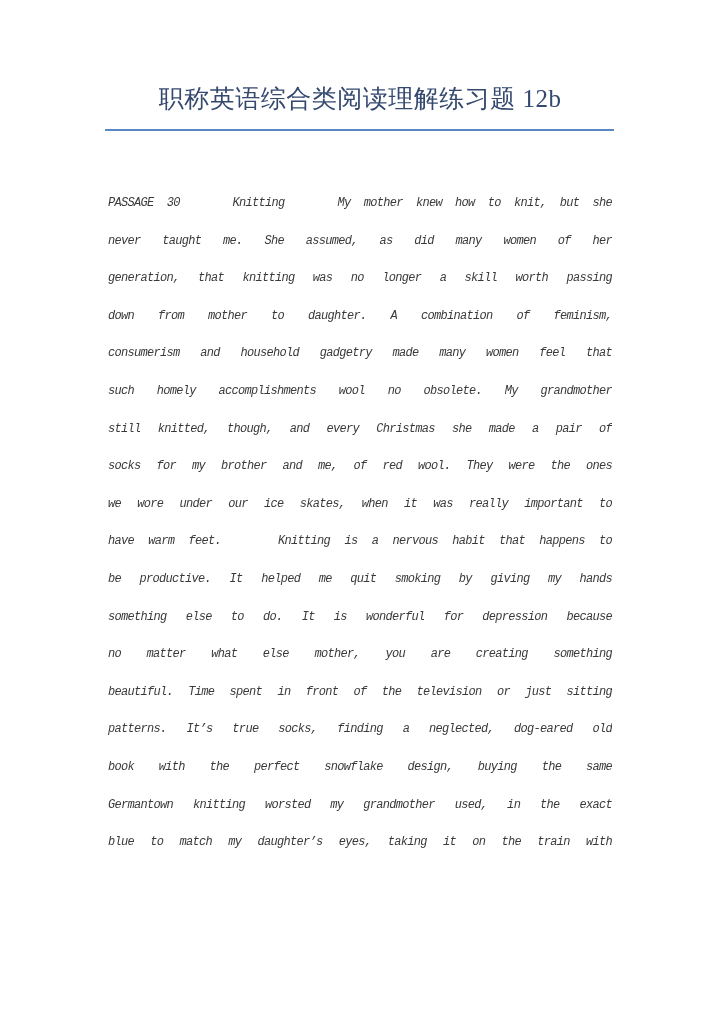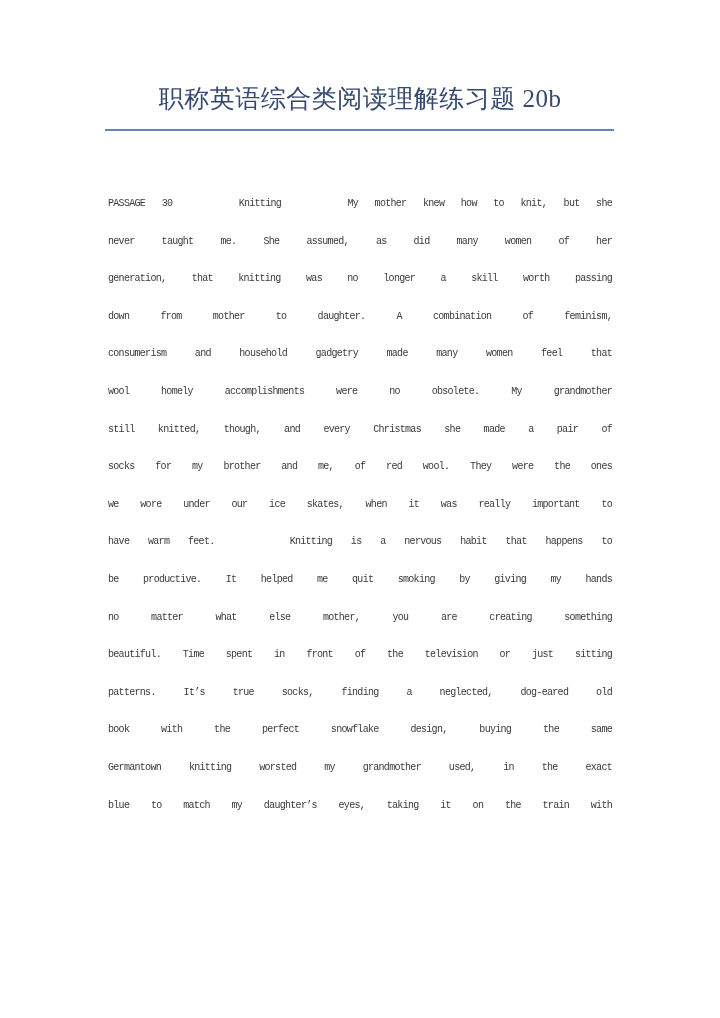--- a/index.html
+++ b/index.html
@@ -36,50 +36,52 @@
     width: 509px;
     height: 2px;
     background: #5b88c2;
   }
   .passage {
     position: absolute;
     top: 185px;
     left: 108px;
     width: 504px;
     font-family: "Liberation Mono", "DejaVu Sans Mono", monospace;
-    font-size: 10px;
+    font-size: 12px;
     letter-spacing: -0.7px;
     line-height: 37.6px;
     color: #3a3a3a;
+    font-style: italic;
   }
   .passage-line {
     text-align: justify;
     text-align-last: justify;
     height: 37.6px;
     overflow: hidden;
   }
 </style>
 </head>
 <body>
 
 <div class="page">
-  <div class="doc-title" style="color: rgb(53, 73, 111);">职称英语综合类阅读理解练习题 20b</div>
+  <div class="doc-title" style="color: rgb(53, 73, 111);">职称英语综合类阅读理解练习题 12b</div>
   <div class="title-divider" style="background: rgb(91, 136, 194);"></div>
   <div class="passage" style="color: rgb(58, 58, 58);">
       <div class="passage-line">PASSAGE 30&nbsp;&nbsp;&nbsp; Knitting&nbsp;&nbsp;&nbsp; My mother knew how to knit, but she</div>
       <div class="passage-line">never taught me. She assumed, as did many women of her</div>
       <div class="passage-line">generation, that knitting was no longer a skill worth passing</div>
       <div class="passage-line">down from mother to daughter. A combination of feminism,</div>
       <div class="passage-line">consumerism and household gadgetry made many women feel that</div>
-      <div class="passage-line">wool homely accomplishments were no obsolete. My grandmother</div>
+      <div class="passage-line">such homely accomplishments wool no obsolete. My grandmother</div>
       <div class="passage-line">still knitted, though, and every Christmas she made a pair of</div>
       <div class="passage-line">socks for my brother and me, of red wool. They were the ones</div>
       <div class="passage-line">we wore under our ice skates, when it was really important to</div>
       <div class="passage-line">have warm feet.&nbsp;&nbsp;&nbsp; Knitting is a nervous habit that happens to</div>
       <div class="passage-line">be productive. It helped me quit smoking by giving my hands</div>
+      <div class="passage-line">something else to do. It is wonderful for depression because</div>
       <div class="passage-line">no matter what else mother, you are creating something</div>
       <div class="passage-line">beautiful. Time spent in front of the television or just sitting</div>
       <div class="passage-line">patterns. It’s true socks, finding a neglected, dog-eared old</div>
       <div class="passage-line">book with the perfect snowflake design, buying the same</div>
       <div class="passage-line">Germantown knitting worsted my grandmother used, in the exact</div>
       <div class="passage-line">blue to match my daughter’s eyes, taking it on the train with</div>
     </div>
 </div>
 
 </body></html>

